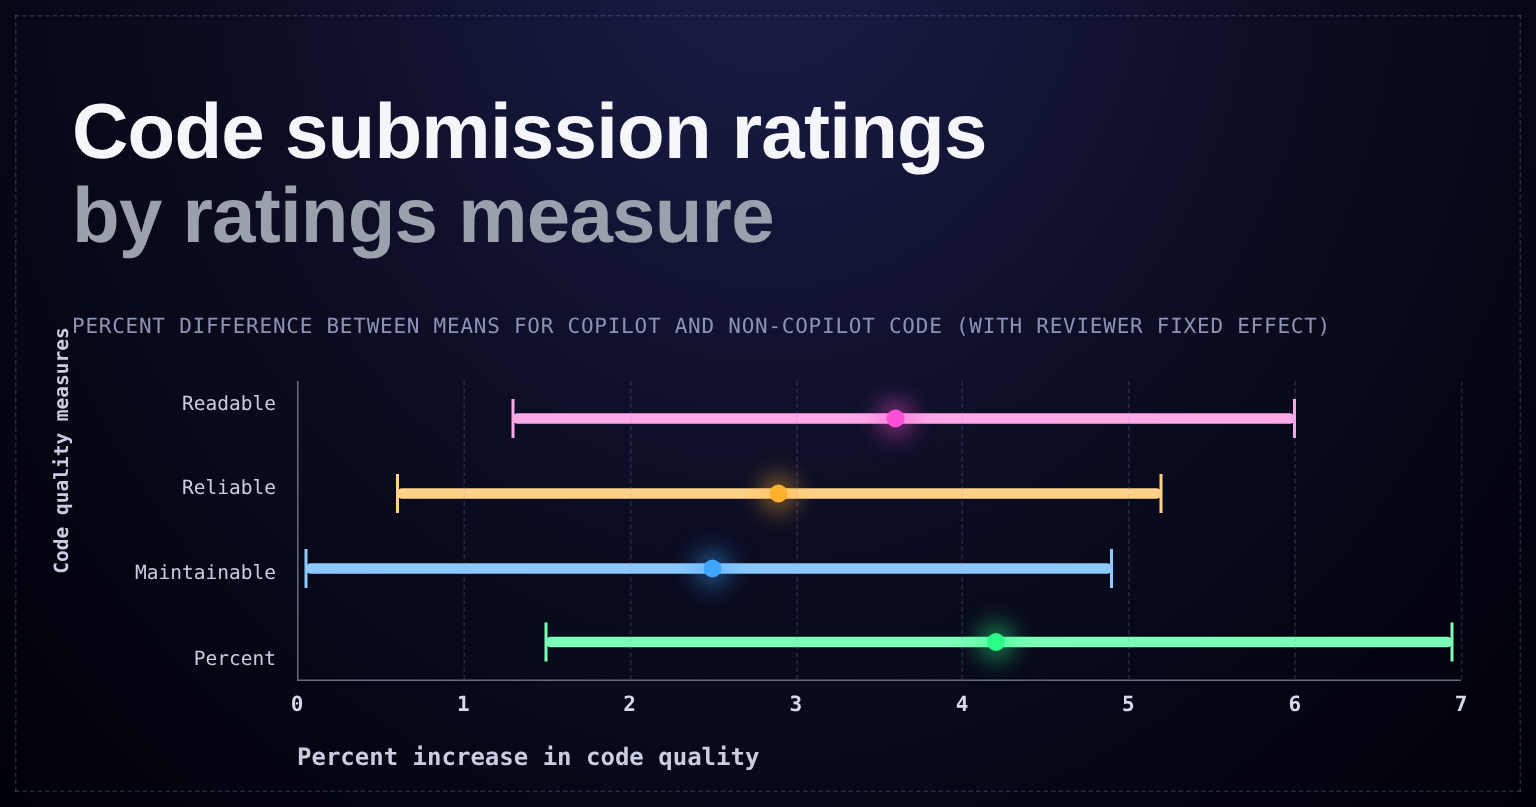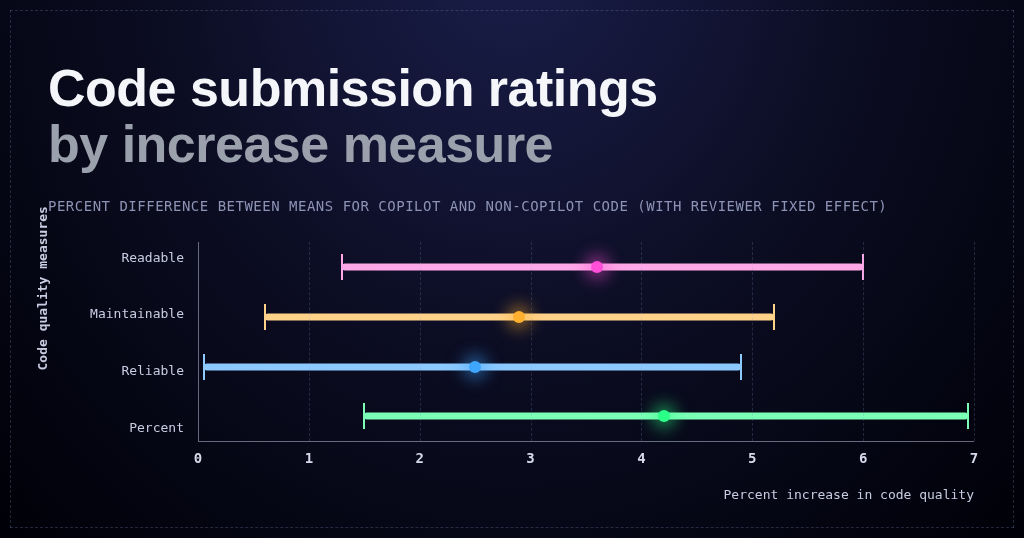--- a/index.html
+++ b/index.html
@@ -17,21 +17,21 @@
   .frame-left   { top: 10px; bottom: 10px; left: 10px; width: 0; border-top: none; border-bottom: none; border-right: none; }
   .frame-right  { top: 10px; bottom: 10px; right: 10px; width: 0; border-top: none; border-bottom: none; border-left: none; }
 
   .content { position: absolute; top: 28px; left: 48px; right: 40px; bottom: 20px; }
 
   .title { font-size: 52px; font-weight: 800; line-height: 1.08; letter-spacing: -0.5px; margin-top: 32px; }
   .title .line1 { color: #f5f6fa; }
   .title .line2 { color: #9aa0ac; }
 
   .subtitle {
-    margin-top: 26px;
+    margin-top: 38px;
     font-family: "SFMono-Regular", ui-monospace, Menlo, Consolas, monospace;
     font-size: 14px;
     letter-spacing: 0.5px;
     color: #8d93b5;
   }
 
   .chart-wrap { position: relative; margin-top: 18px; height: 280px; }
 
   .yaxis-title {
     position: absolute;
@@ -90,46 +90,46 @@
     position: absolute; left: 150px; right: 10px; bottom: 40px; height: 22px;
   }
   .xtick {
     position: absolute; top: 0;
     transform: translateX(-50%);
     font-family: "SFMono-Regular", ui-monospace, Menlo, Consolas, monospace;
     font-size: 14px; font-weight: 700; color: #d6d9ea;
   }
   .xaxis-title {
     position: absolute; left: 150px; right: 10px; bottom: 10px;
-    text-align: right;
+    text-align: left;
     font-family: "SFMono-Regular", ui-monospace, Menlo, Consolas, monospace;
-    font-size: 13px; font-weight: 400; color: #c9cde2;
+    font-size: 16px; font-weight: 700; color: #c9cde2;
   }
 </style>
 </head>
 <body>
 
 <div class="frame-border frame-top"></div>
 <div class="frame-border frame-bottom"></div>
 <div class="frame-border frame-left"></div>
 <div class="frame-border frame-right"></div>
 
 <div class="content">
   <div class="title">
     <span class="line1">Code submission ratings</span><br>
-    <span class="line2">by increase measure</span>
+    <span class="line2">by ratings measure</span>
   </div>
   <div class="subtitle">PERCENT DIFFERENCE BETWEEN MEANS FOR COPILOT AND NON-COPILOT CODE (WITH REVIEWER FIXED EFFECT)</div>
 
   <div class="chart-wrap">
     <div class="yaxis-title">Code quality measures</div>
     <div class="ylabels" id="ylabels">
         <div class="ylabel">Readable</div>
+        <div class="ylabel">Reliable</div>
         <div class="ylabel">Maintainable</div>
-        <div class="ylabel">Reliable</div>
         <div class="ylabel">Percent</div>
       </div>
     <div class="plot" id="plot">
       <div class="rows" id="rows">
           <div class="row">
             <div class="bar" style="left: 18.5714%; width: 67.1429%; background: rgb(255, 168, 231);"></div>
             <div class="whisker" style="left: 18.5714%; border-color: rgb(255, 168, 231);"></div>
             <div class="whisker" style="left: 85.7143%; border-color: rgb(255, 168, 231);"></div>
             <div class="dot" style="left: 51.4286%; background: rgb(255, 79, 216); box-shadow: rgba(255, 79, 216, 0.5) 0px 0px 16px 6px;"></div>
           </div>

